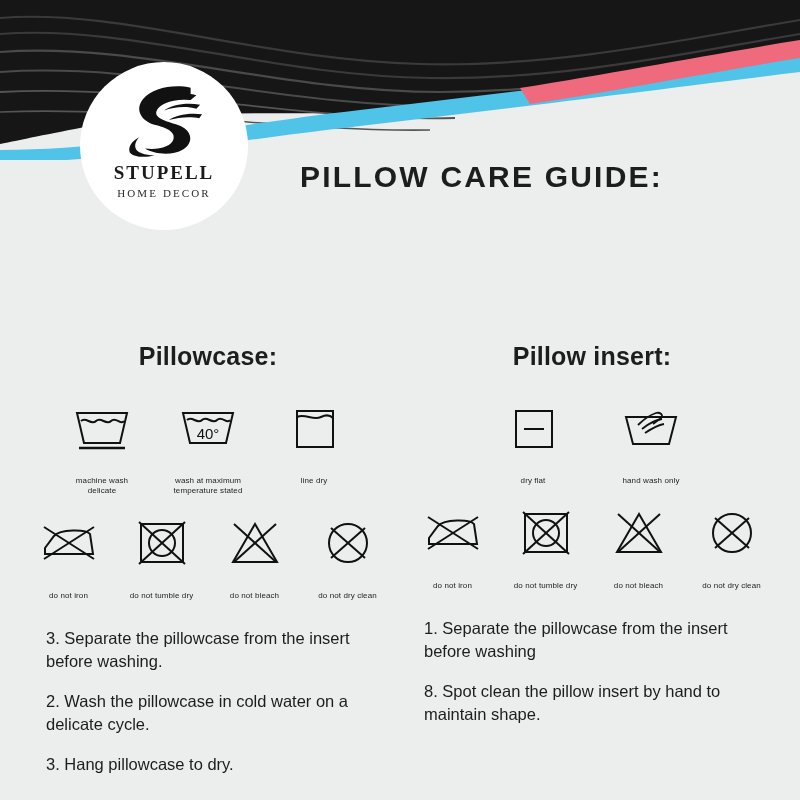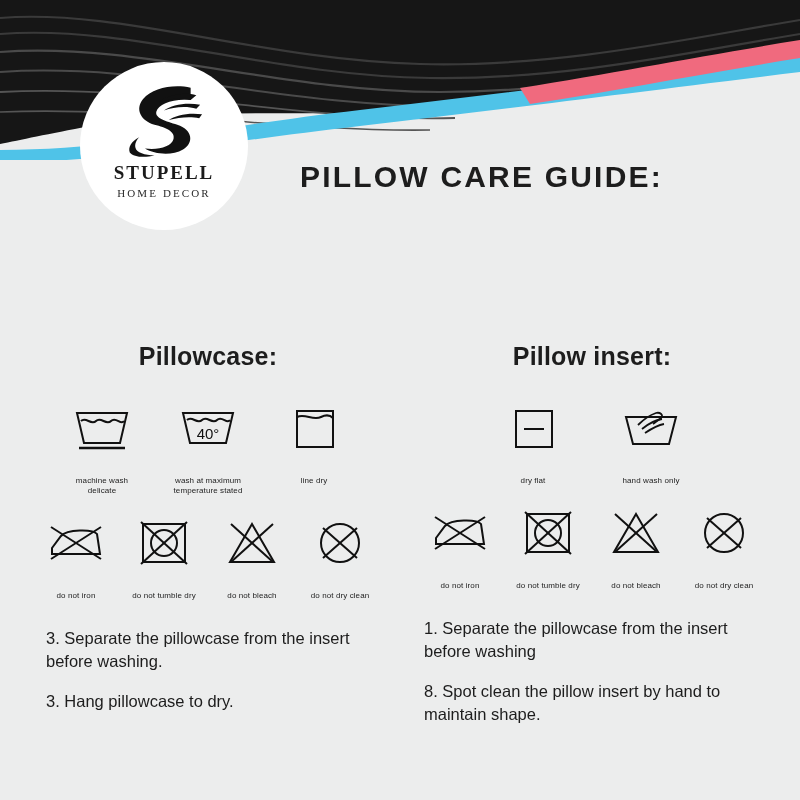--- a/index.html
+++ b/index.html
@@ -85,21 +85,21 @@
     margin-bottom: 32px;
     margin-top: 32px;
   }
 
   .symbol-row {
     display: flex;
     justify-content: center;
     align-items: flex-start;
   }
   .symbol-row.row1 { gap: 22px; }
-  .symbol-row.row2 { gap: 4px; margin-top: 22px; }
+  .symbol-row.row2 { gap: 12px; margin-top: 22px; }
 
   .symbol {
     width: 84px;
     display: flex;
     flex-direction: column;
     align-items: center;
   }
   .symbol .glyph { height: 48px; display:block; }
   .symbol .caption {
     margin-top: 25px;
@@ -235,20 +235,21 @@
           <circle cx="29" cy="25" r="19" fill="none" stroke="#111" stroke-width="2"></circle>
           <line x1="12" y1="10" x2="46" y2="40" stroke="#111" stroke-width="2"></line>
           <line x1="46" y1="10" x2="12" y2="40" stroke="#111" stroke-width="2"></line>
         </svg>
         <div class="caption">do not dry clean</div>
       </div>
     </div>
 
     <div class="instructions">
       <div class="instruction">3. Separate the pillowcase from the insert before washing.</div>
+      <div class="instruction">2. Wash the pillowcase in cold water on a delicate cycle.</div>
       <div class="instruction">3. Hang pillowcase to dry.</div>
     </div>
   </div>
 
   <div class="column" id="col-right">
     <div class="col-title">Pillow insert:</div>
 
     <div class="symbol-row row1" style="gap:34px;">
       <div class="symbol">
         <svg class="glyph" width="62" height="48" viewBox="0 0 62 48" xmlns="http://www.w3.org/2000/svg">

